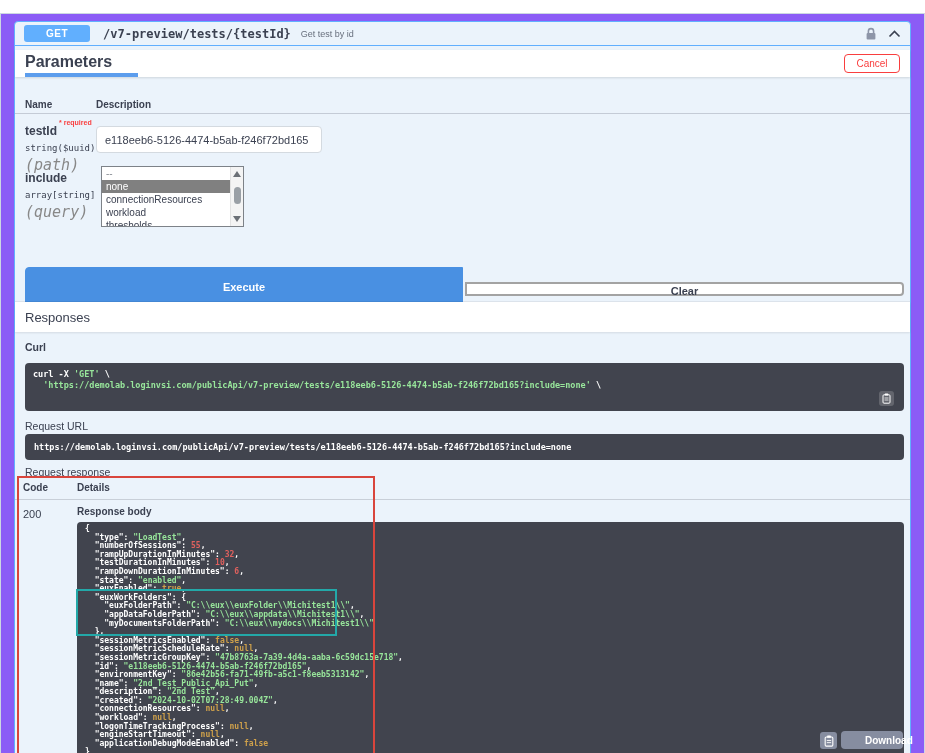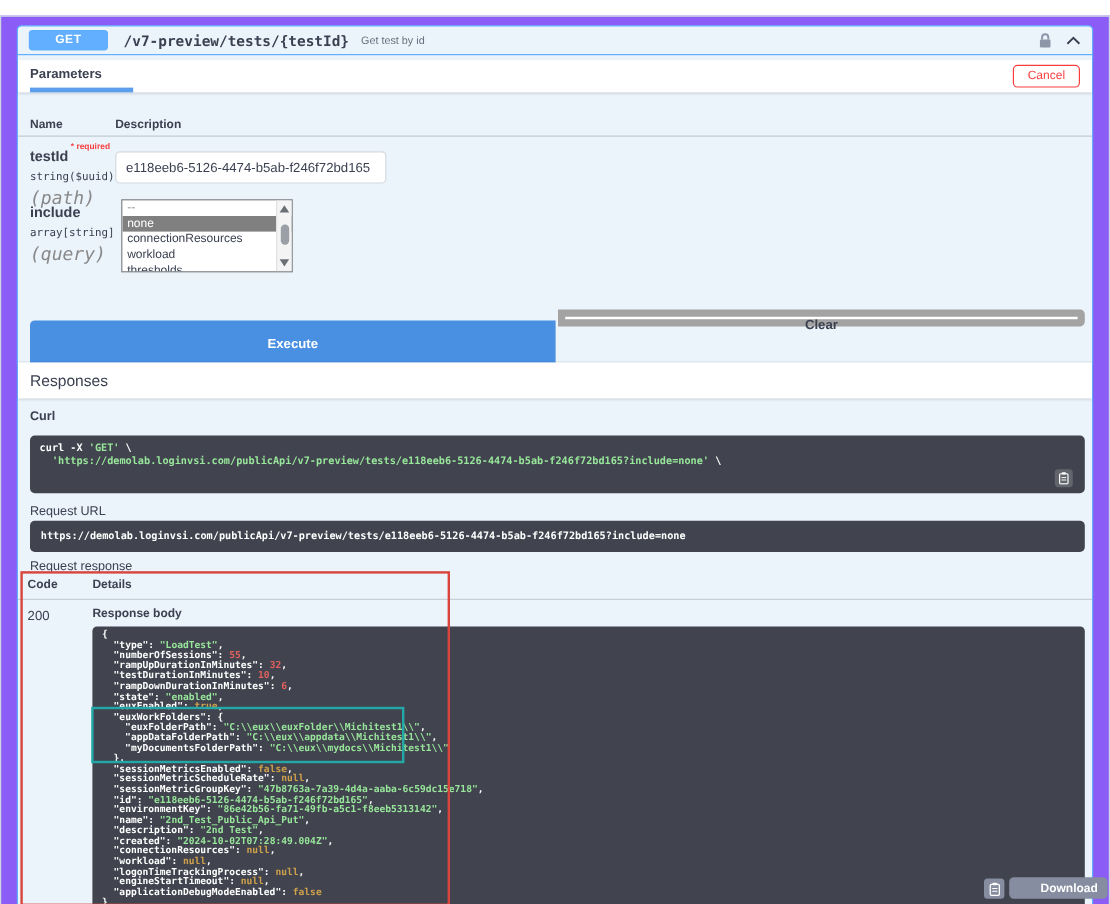--- a/index.html
+++ b/index.html
@@ -15,21 +15,21 @@
   .method{width:66px;height:17px;border-radius:3px;background:var(--method-get);color:#fff;
           font-size:10px;font-weight:700;letter-spacing:.5px;display:flex;align-items:center;justify-content:center;}
   .path{margin-left:13px;font-family:"DejaVu Sans Mono",monospace;font-weight:700;font-size:12px;color:#3b4151;}
   .smry{margin-left:10px;font-size:9px;color:rgba(59,65,81,.75);}
   .sum-right{margin-left:auto;display:flex;align-items:center;gap:11px;}
   .icon-btn{background:none;border:none;padding:0;margin:0;cursor:pointer;display:flex;align-items:center;}
 
   
   .sec-header{position:absolute;left:0;top:28px;width:100%;height:27px;background:#fff;box-sizing:border-box;
               box-shadow:0 1px 2px rgba(0,0,0,.12);display:flex;align-items:center;padding:0 10px;z-index:2;}
-  .tab{height:100%;display:flex;align-items:center;font-size:11px;font-weight:700;color:#3b4151;
+  .tab{height:100%;display:flex;align-items:center;font-size:16px;font-weight:700;color:#3b4151;
        border-bottom:4px solid var(--tab-underline);box-sizing:border-box;padding-right:26px;}
   .cancel{margin-left:auto;width:56px;height:19px;background:#fff;border:1px solid var(--cancel-red);
           border-radius:4px;color:var(--cancel-red);font-size:10px;font-family:"Liberation Sans",sans-serif;
           display:flex;align-items:center;justify-content:center;cursor:pointer;}
 
   
   .lbl{position:absolute;font-size:10px;font-weight:700;color:#3b4151;}
   .thead-line{position:absolute;left:0;top:91px;width:100%;border-bottom:1px solid rgba(59,65,81,.22);}
   .pname{font-size:12px;font-weight:700;color:#3b4151;}
   .preq{font-size:7px;font-weight:700;color:var(--cancel-red);vertical-align:top;position:relative;top:-2px;margin-left:2px;}
@@ -47,22 +47,22 @@
   .opt.sel{background:#808080;color:#fff;}
   .sbar{position:absolute;right:0;top:0;width:12px;height:100%;background:#f4f4f4;border-left:1px solid #e2e2e2;}
   .sb-up,.sb-dn{position:absolute;left:2px;width:0;height:0;border-left:4px solid transparent;border-right:4px solid transparent;}
   .sb-up{top:4px;border-bottom:6px solid #6b7076;}
   .sb-dn{bottom:4px;border-top:6px solid #6b7076;}
   .sb-th{position:absolute;left:2.5px;top:20px;width:7px;height:17px;border-radius:4px;background:#9aa0a6;}
 
   .exec-btn{position:absolute;left:10px;top:245px;width:438px;height:40px;background:var(--execute-blue);
             border:1px solid var(--execute-blue);border-radius:4px 0 0 4px;color:#fff;font-weight:700;font-size:11px;
             font-family:"Liberation Sans",sans-serif;cursor:pointer;}
-  .clear-btn{position:absolute;left:450px;top:236px;width:439px;height:14px;background:#fff;
-             border:6px solid #a3a3a3;border-radius:0 4px 4px 0;color:#3b4151;font-weight:700;font-size:11px;
+  .clear-btn{position:absolute;left:450px;top:260px;width:439px;height:14px;background:#fff;
+             border:2px solid #a3a3a3;border-radius:0 4px 4px 0;color:#3b4151;font-weight:700;font-size:11px;
              font-family:"Liberation Sans",sans-serif;cursor:pointer;}
 
   
   .responses-bar{position:absolute;left:0;top:280px;width:100%;height:30px;background:#fff;box-sizing:border-box;
                  box-shadow:0 -1px 0 rgba(0,0,0,.06),0 1px 2px rgba(0,0,0,.1);display:flex;align-items:center;padding:0 10px;}
   .responses-title{font-size:13px;color:#3b4151;}
   .mini-lbl{position:absolute;font-size:10.5px;color:#3b4151;}
   .codeblock{position:absolute;background:var(--code-bg);border-radius:4px;box-sizing:border-box;
              font-family:"DejaVu Sans Mono",monospace;font-weight:700;color:#fff;}
   .curl-block{left:10px;top:341px;width:879px;height:48px;padding:6px 8px;font-size:8.5px;line-height:11px;}
@@ -74,21 +74,21 @@
             display:flex;align-items:center;justify-content:center;cursor:pointer;padding:0;}
   .curl-copy{left:864px;top:369px;}
   .resp-copy{left:805px;top:710px;background:#868da0;width:17px;height:17px;}
   .rt-divider{position:absolute;left:0;top:477px;width:100%;border-bottom:1px solid rgba(59,65,81,.2);}
   .status-code{position:absolute;left:8px;top:486px;font-size:11px;color:#3b4151;}
   .resp-block{left:62px;top:500px;width:827px;height:238px;padding:3px 6px 3px 8px;font-size:8px;line-height:8.6px;overflow:hidden;}
   .jl{white-space:pre;}
   .js{color:var(--code-string-green);}
   .jn{color:var(--code-number-red);}
   .jb{color:var(--code-keyword-orange);}
-  .download-btn{position:absolute;left:826px;top:709px;width:82px;height:18px;background:#868da0;border:none;
+  .download-btn{position:absolute;left:826px;top:709px;width:62px;height:18px;background:#868da0;border:none;
                 border-radius:4px;color:#fff;font-weight:700;font-size:10px;font-family:"Liberation Sans",sans-serif;cursor:pointer;padding-left:24px;}
 
   
   .annot-red{position:absolute;left:17px;top:463px;width:358px;height:279px;box-sizing:border-box;
              border:2px solid var(--annotation-red);z-index:30;pointer-events:none;}
   .annot-teal{position:absolute;left:76px;top:576px;width:261px;height:47px;box-sizing:border-box;
               border:2px solid var(--annotation-teal);z-index:31;pointer-events:none;}
 </style>
 </head>
 <body>

